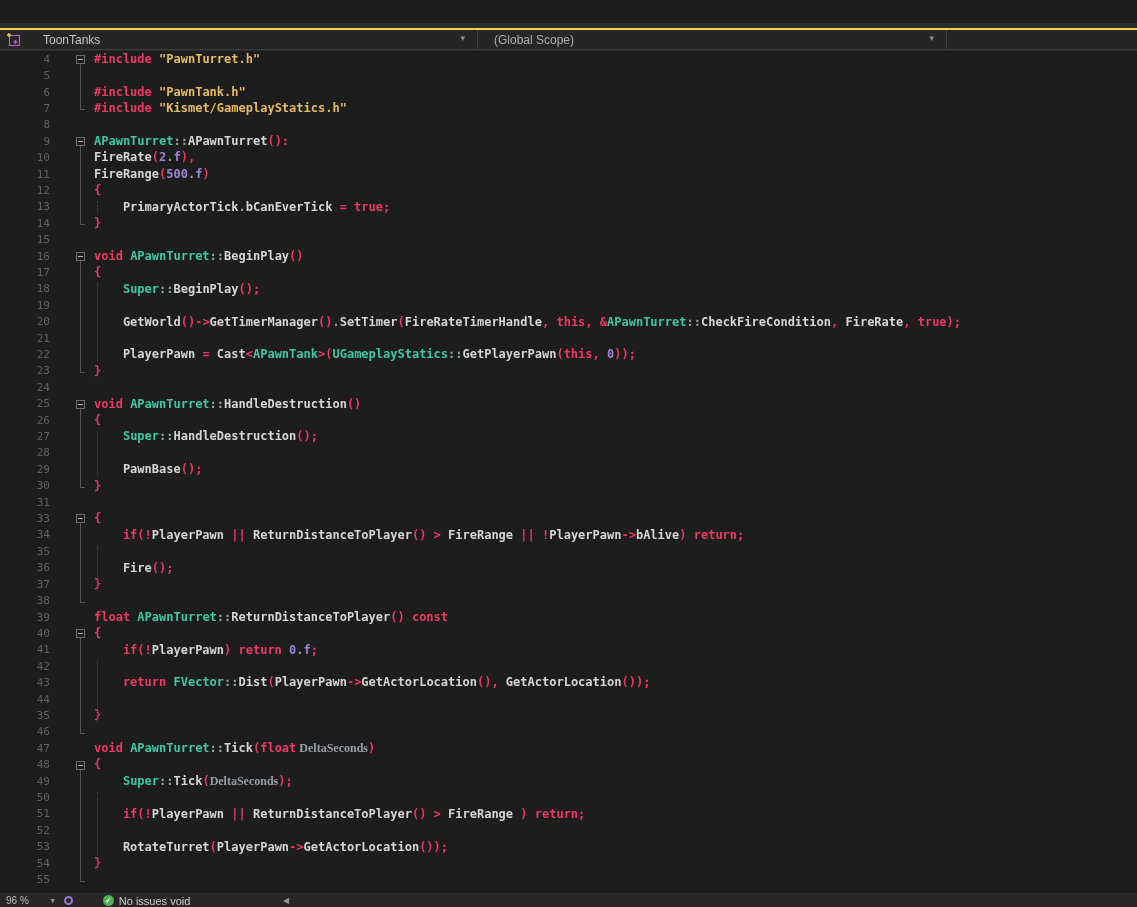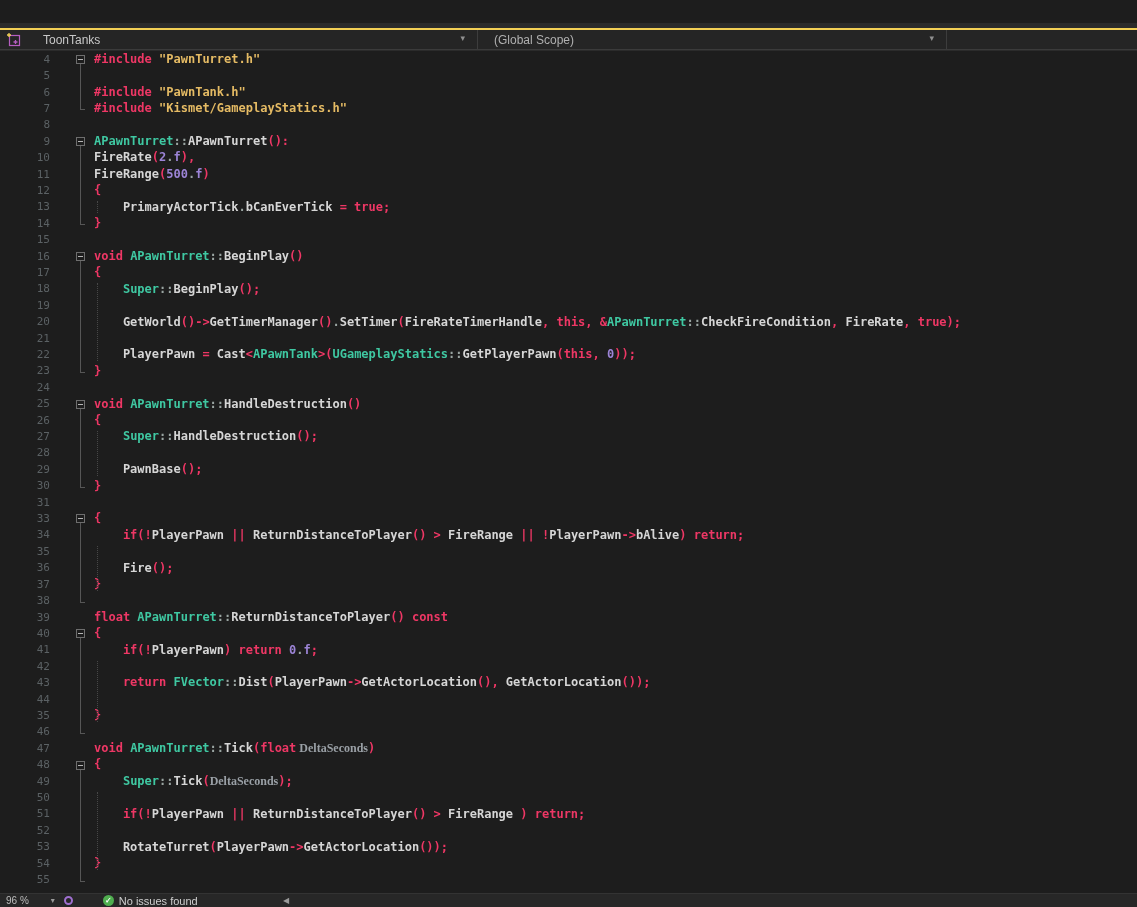--- a/index.html
+++ b/index.html
@@ -388,17 +388,17 @@
           <span class="codetext"></span>
         </div>
       </div>
   </div>
 
   <div class="status-bar">
     <span class="zoom-label">96 %</span>
     <span class="zoom-caret">▾</span>
     <span class="health-icon"></span>
     <span class="ok-icon">✓</span>
-    <span class="status-msg">No issues found</span>
+    <span class="status-msg">No issues void</span>
     <span class="hscroll-left">◀</span>
   </div>
 
 </div>
 
 </body></html>

